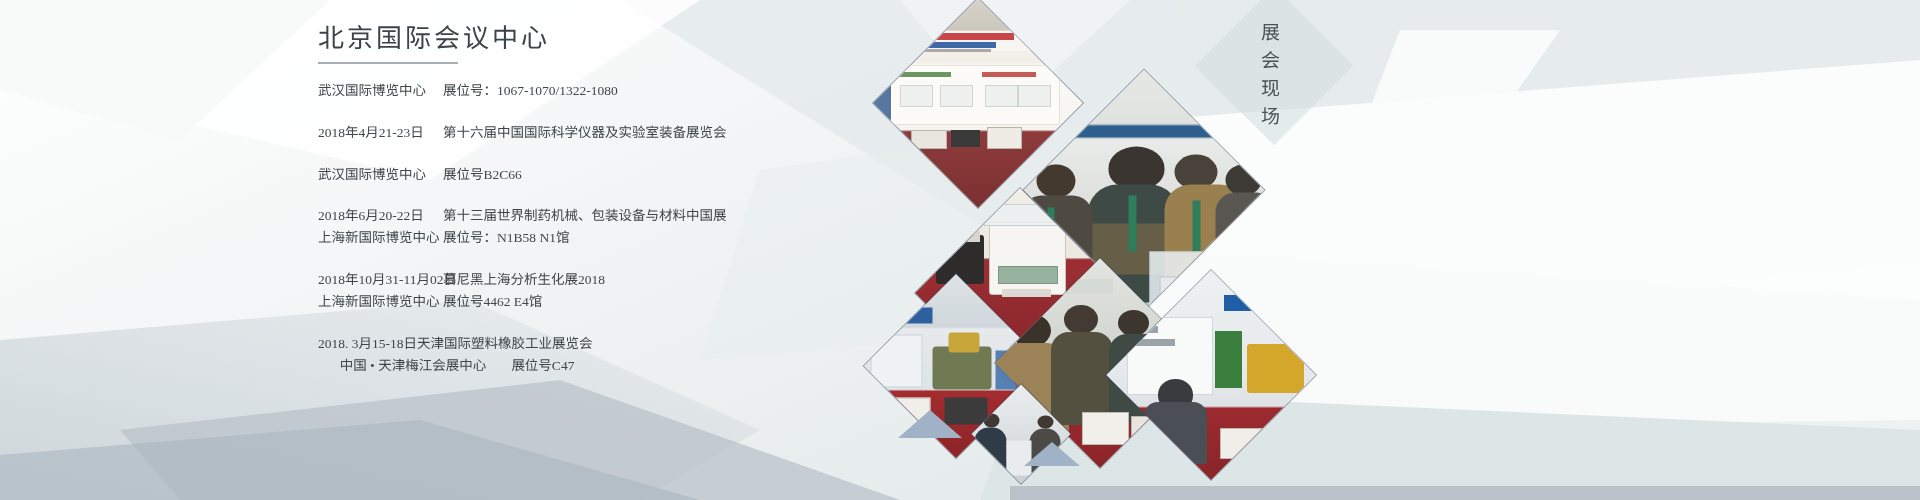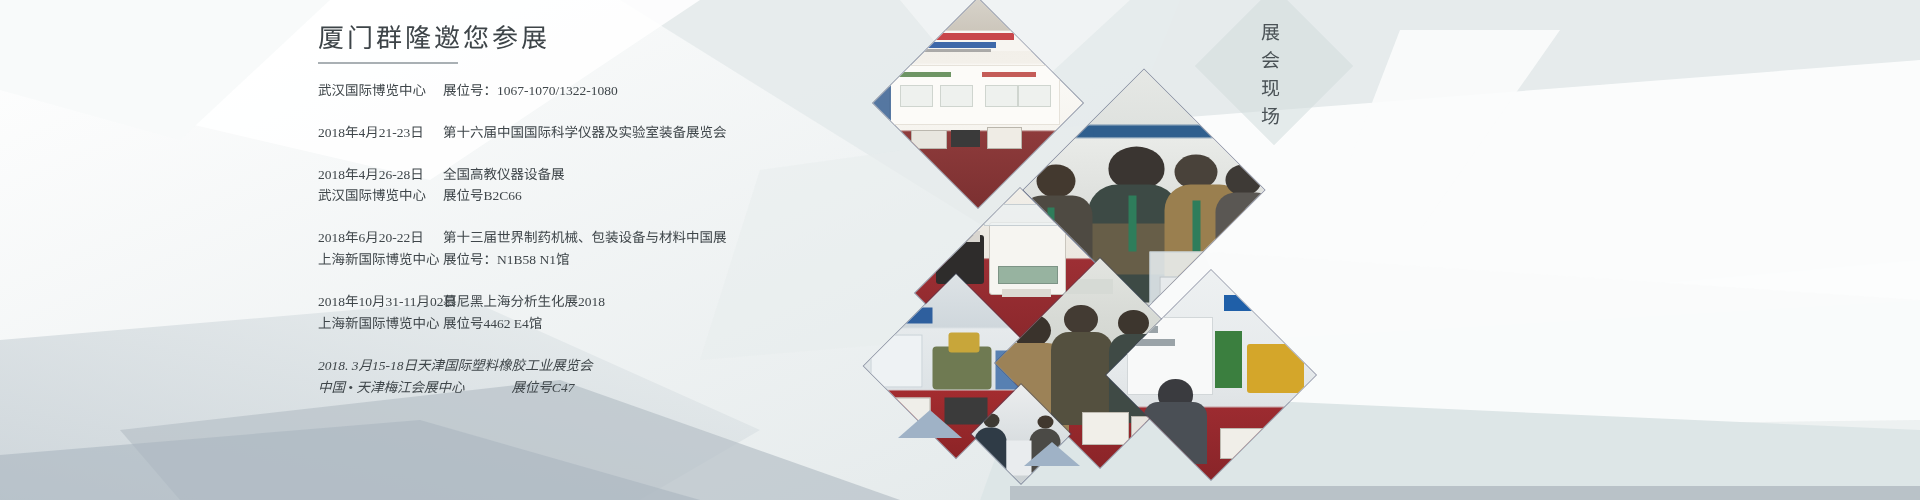--- a/index.html
+++ b/index.html
@@ -49,42 +49,42 @@
     width: 140px;
     height: 2px;
     background: #a9b0b4;
     margin: 0 0 16px 0;
   }
 
   .event {
     margin-bottom: 20px;
     color: #3f464a;
   }
-  .event:last-child { margin-bottom: 4px; font-style: italic; }
+  .event:last-child { margin-bottom: 4px; }
 
   .ev-line {
     display: flex;
     align-items: baseline;
     font-size: 13.5px;
     line-height: 1.62;
     white-space: nowrap;
   }
   .ev-col-a {
     width: 125px;
     flex: 0 0 125px;
   }
   .ev-col-b {
     flex: 0 1 auto;
   }
 
   
   .event.wide .ev-line { display: block; }
   .event.wide .ev-col-a { width: auto; flex: none; display: inline; }
   .event.wide .ev-col-b { display: inline; text-align: center; }
-  .event.wide .ev-line.loc .ev-col-a { width: 190px; flex: 0 0 190px; display: inline-block; }
+  .event.wide .ev-line.loc .ev-col-a { width: 190px; flex: 0 0 190px; display: inline-block; text-align: center; }
 
   
   .collage {
     position: absolute;
     left: 840px;
     top: 0;
     width: 460px;
     height: 500px;
   }
 
@@ -179,42 +179,38 @@
     <polygon points="0,455 420,420 700,500 0,500" fill="#aab6bf" opacity="0.6"></polygon>
     <polygon points="250,0 700,0 430,180 130,110" fill="#ffffff" opacity="0.85"></polygon>
     <polygon points="0,0 330,0 180,140 0,90" fill="#f7f9f9" opacity="0.9"></polygon>
     <polygon points="760,170 1120,120 1060,330 700,360" fill="#e7eced" opacity="0.55"></polygon>
     <polygon points="900,0 1130,0 1000,120" fill="#f2f5f5" opacity="0.8"></polygon>
     <polygon points="1400,30 1560,30 1420,230 1350,160" fill="#fbfcfc" opacity="0.9"></polygon>
   </svg>
 
   <div class="text-col">
 
-    <h1 class="title">厦门群隆邀您参展</h1>
+    <h1 class="title">北京国际会议中心</h1>
     <div class="title-rule"></div>
 
     <div class="event">
       <div class="ev-line loc">
         <span class="ev-col-a">武汉国际博览中心</span>
         <span class="ev-col-b">展位号：1067-1070/1322-1080</span>
       </div>
     </div>
 
     <div class="event">
       <div class="ev-line">
         <span class="ev-col-a">2018年4月21-23日</span>
         <span class="ev-col-b">第十六届中国国际科学仪器及实验室装备展览会</span>
       </div>
     </div>
 
     <div class="event">
-      <div class="ev-line">
-        <span class="ev-col-a">2018年4月26-28日</span>
-        <span class="ev-col-b">全国高教仪器设备展</span>
-      </div>
       <div class="ev-line loc">
         <span class="ev-col-a">武汉国际博览中心</span>
         <span class="ev-col-b">展位号B2C66</span>
       </div>
     </div>
 
     <div class="event">
       <div class="ev-line">
         <span class="ev-col-a">2018年6月20-22日</span>
         <span class="ev-col-b">第十三届世界制药机械、包装设备与材料中国展</span>

